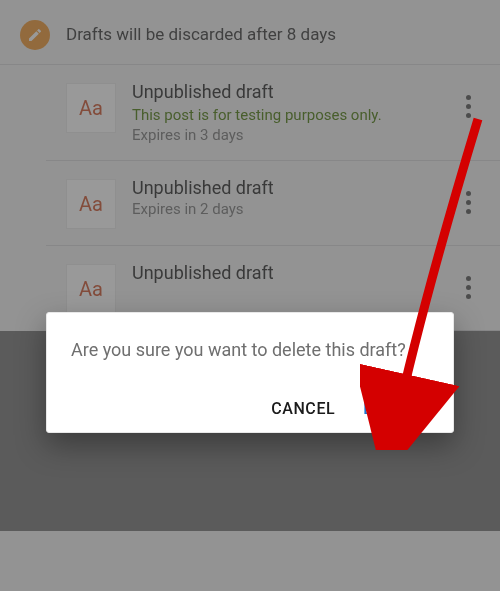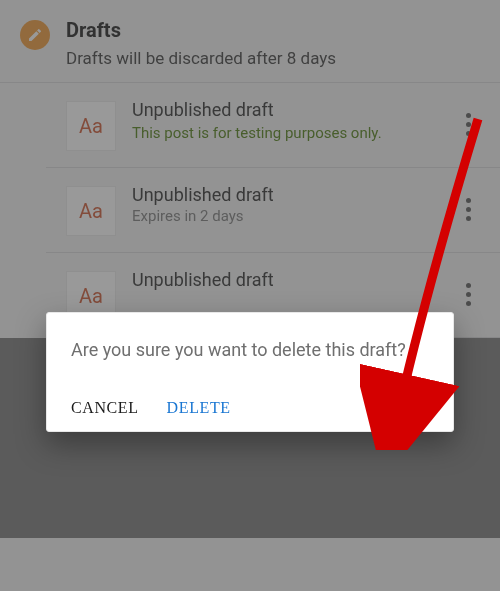--- a/index.html
+++ b/index.html
@@ -88,25 +88,24 @@
     border: 1px solid #e8e8e8;
     padding: 24px 24px 14px 24px;
   }
   .dialog-msg {
     font-size: 18px;
     line-height: 1.45;
     color: #6f6f6f;
   }
   .dialog-actions {
     display: flex;
-    justify-content: flex-start;
+    justify-content: flex-end;
     gap: 28px;
     margin-top: 36px;
     padding-right: 6px;
-    font-family: Liberation Serif, serif;
   }
   .dialog-btn {
     font-size: 16px;
     font-weight: 500;
     letter-spacing: 0.6px;
     cursor: pointer;
   }
   .btn-cancel { color: #1b1b1b; }
   .btn-delete { color: #1976d2; }
 
@@ -123,30 +122,30 @@
 </head>
 <body>
 
 <div class="header">
   <div class="header-icon">
     <svg viewBox="0 0 24 24">
         <path d="M3 17.25V21h3.75l11-11.04-3.75-3.75L3 17.25zM20.71 7.04a1 1 0 0 0 0-1.41l-2.34-2.34a1 1 0 0 0-1.41 0L15.13 5.13l3.75 3.75 1.83-1.84z"></path>
       </svg>
   </div>
   <div class="header-text">
-    <div class="header-title">Drafts</div>
     <div class="header-sub">Drafts will be discarded after 8 days</div>
   </div>
 </div>
 
 <div class="draft-item">
   <div class="thumb">Aa</div>
   <div class="draft-body">
     <div class="draft-title">Unpublished draft</div>
     <div class="draft-snippet">This post is for testing purposes only.</div>
+    <div class="draft-expires">Expires in 3 days</div>
   </div>
   <div class="more-btn">
       <span></span>
       <span></span>
       <span></span>
     </div>
 </div>
 
 <div class="draft-item">
   <div class="thumb">Aa</div>

